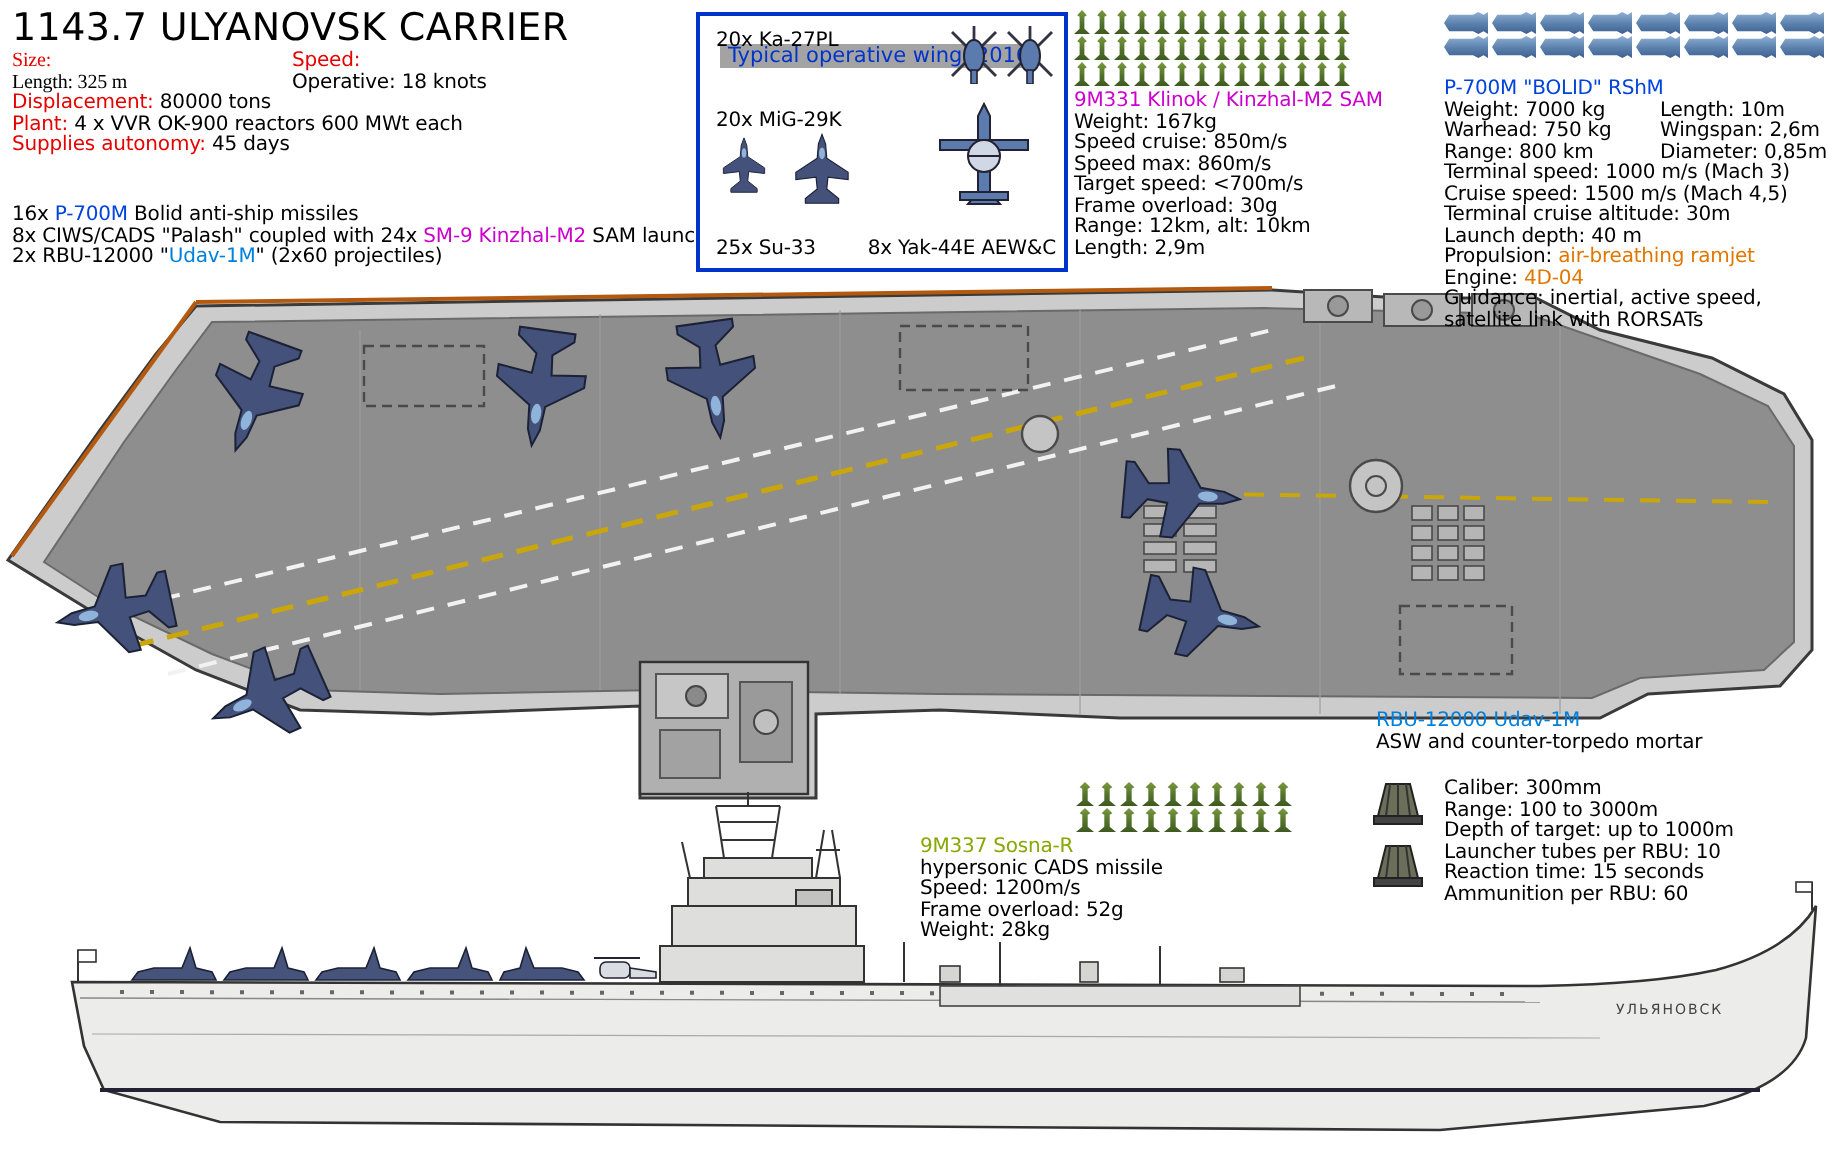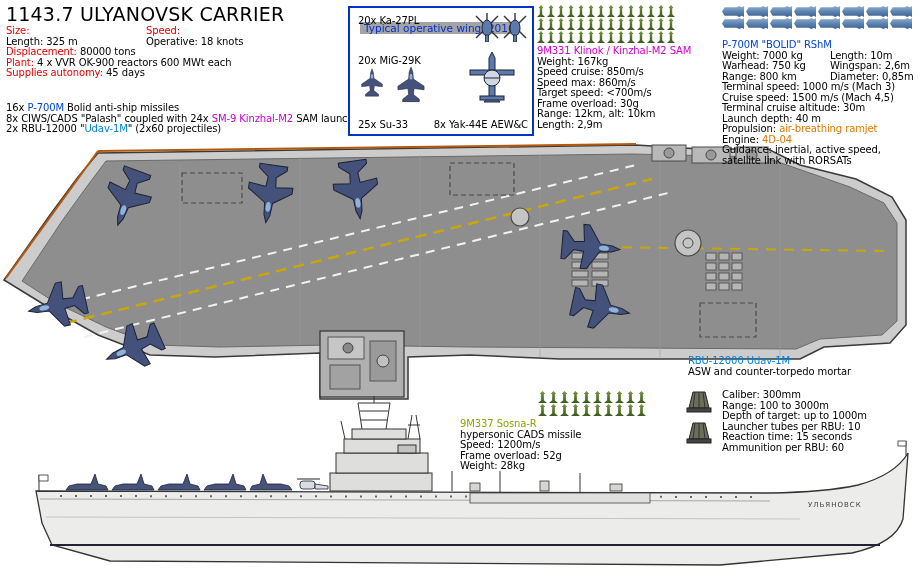--- a/index.html
+++ b/index.html
@@ -9,21 +9,21 @@
   .t10{font-size:10px;line-height:10.5px;letter-spacing:-0.1px;}
   .nowrap{white-space:nowrap;}
   .lbl{color:#e60000;}
   .hl-blue{color:#0044dd;}
   .hl-mag{color:#cc00cc;}
   .hl-cyan{color:#0080dd;}
   .hl-orange{color:#e07800;}
   .hl-green{color:#86a800;}
   .page-title{font-size:19px;font-weight:normal;letter-spacing:0.2px;}
   .row{display:flex;}
-  .c1{width:140px;flex:none;}
+  .c1{width:140px;flex:none;font-family:Liberation Serif, serif;}
   .pair-l{width:108px;flex:none;}
   
   .wing-box{border:2px solid #0033cc;background:#fff;}
   .wing-title{position:absolute;top:-8px;left:10px;background:#a3a3a3;padding:0 4px;color:#0033cc;font-size:10.5px;white-space:nowrap;margin-top:22px;}
   
   .icon-grid{display:flex;flex-direction:column;gap:1px;}
   .icon-row{display:flex;gap:2px;}
   .m-icon{display:inline-block;}
   .grid-green .m-icon{width:8px;height:12px;
      background:linear-gradient(180deg,#7a9a40,#50702a 60%,#3f5a20);

